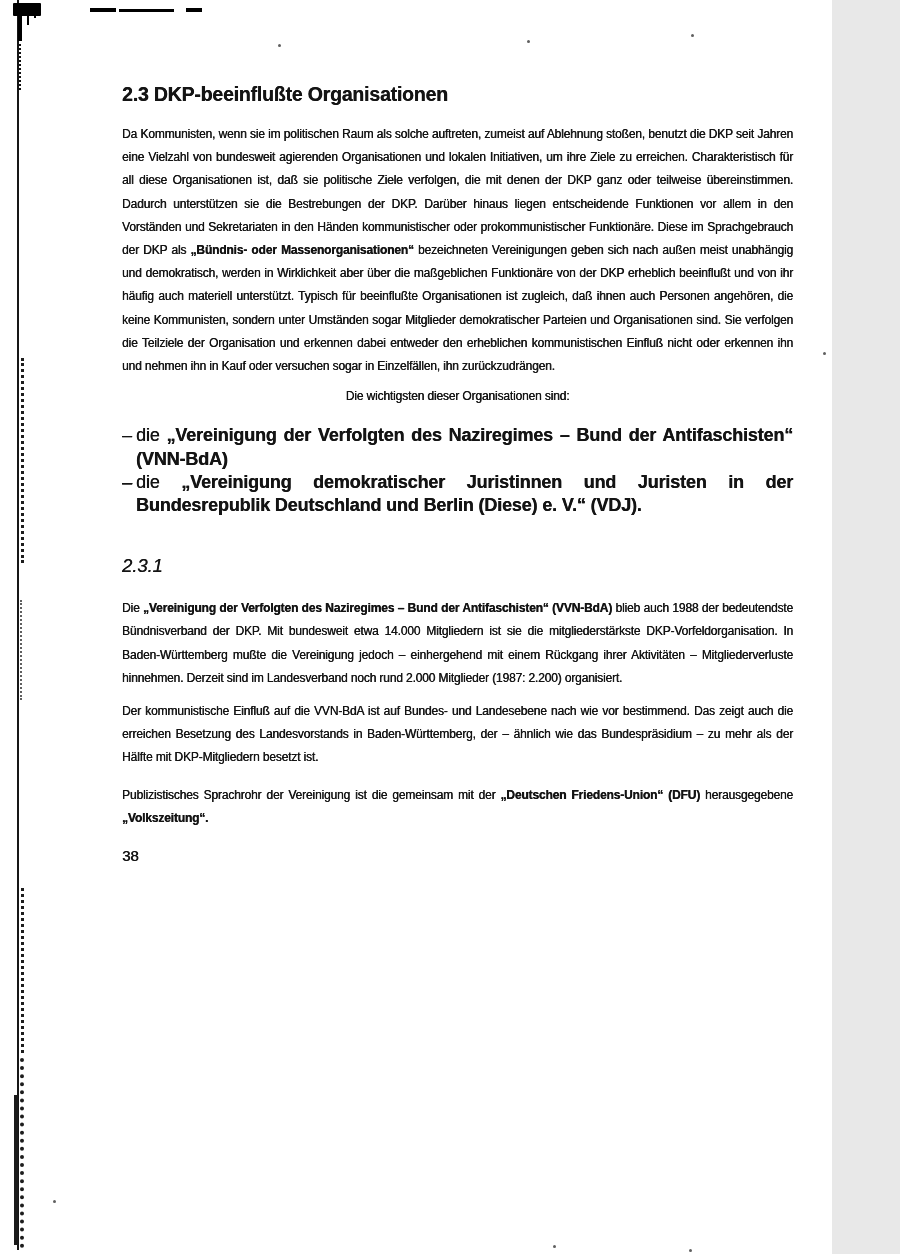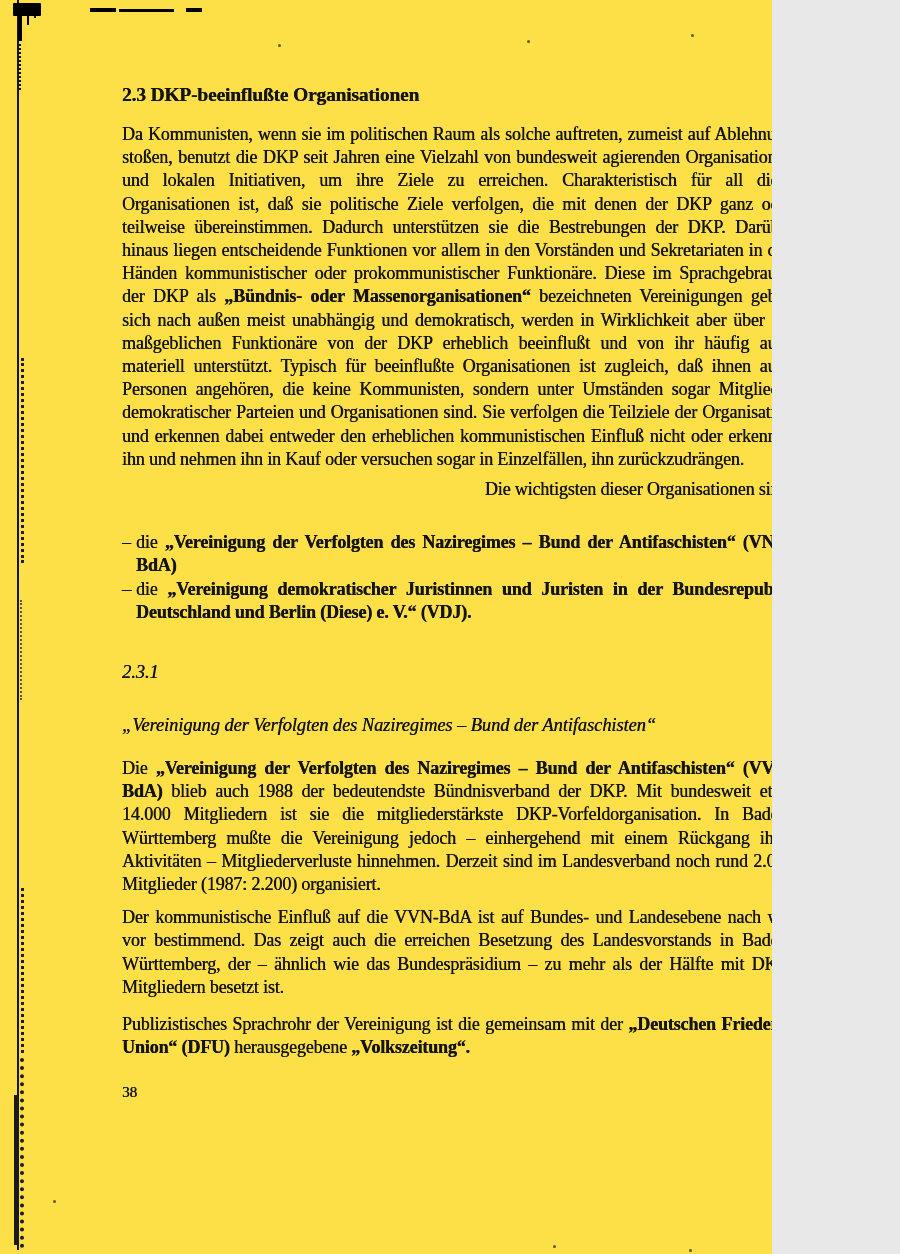--- a/index.html
+++ b/index.html
@@ -1,47 +1,47 @@
 <!DOCTYPE html>
 <html><head>
 <meta charset="utf-8">
 <style>
   html,body{margin:0;padding:0;background:#e8e8e8;}
   .page{
     position:relative;
-    width:772px;height:1254px;
-    background:#fde047;
+    width:832px;height:1254px;
+    background:#ffffff;
     overflow:hidden;
-    font-family:Liberation Serif, serif;
+    font-family:Liberation Sans, sans-serif;
     color:#141414;
   }
   .content{
     position:absolute;
     left:122px;top:83px;
     width:671px;
   }
   .txt{
-    font-size:18px;
+    font-size:12px;
     line-height:23.2px;
     letter-spacing:-0.15px;
     text-align:justify;
     text-shadow:0.35px 0 0 currentColor;
     margin:0;
   }
   .b{font-weight:700;}
   h1.h{
     font-size:19.5px;
     line-height:23px;
     font-weight:700;
     letter-spacing:-0.2px;
     text-shadow:0.3px 0 0 currentColor;
     margin:0 0 17px 0;
   }
   .intro{margin-bottom:7px;}
-  .list-intro{margin-bottom:30px;text-align:right;}
+  .list-intro{margin-bottom:16px;text-align:center;}
   ul.orglist{
     list-style:none;
     margin:0 0 36px 0;padding:0;
   }
   ul.orglist li{
     position:relative;
     padding-left:14px;
     font-size:18px;
     line-height:23.2px;
     letter-spacing:-0.15px;
@@ -52,29 +52,28 @@
     position:absolute;left:0;top:0;
   }
   .subsec{
     display:flex;
     font-style:italic;
     font-size:18.5px;
     line-height:25px;
     letter-spacing:-0.1px;
     text-shadow:0.3px 0 0 currentColor;
     margin:0 0 19px 0;
-    flex-direction:column;
   }
   .subsec-num{width:53px;flex:0 0 53px;}
   .subsec-title{flex:1;}
   .subsec-title .line{display:block;}
   .para{margin:0;}
   .m-vvn{margin-bottom:10px;}
   .m-einfluss{margin-bottom:14px;}
-  .m-publizistik{margin-bottom:24px;}
+  .m-publizistik{margin-bottom:17px;}
   .pagenum{
     font-size:15px;
     letter-spacing:0;
     text-shadow:0.45px 0 0 currentColor;
   }
   
   .art{position:absolute;pointer-events:none;}
   .edge-line{left:17px;top:0;width:2px;height:1250px;background:#161616;}
   .corner-blob{left:13px;top:3px;width:28px;height:13px;background:#000;border-radius:1px;}
   .drip1{left:18px;top:14px;width:4px;height:27px;background:#000;}
@@ -159,21 +158,20 @@
       </li>
       <li>
         <span class="dash">–</span>
         <span><span>die </span><span class="b">„Vereinigung demokratischer Juristinnen und Juristen in der Bundesrepublik Deutschland und Berlin (Diese) e. V.“ (VDJ).</span></span>
       </li>
     </ul>
 
     <div class="subsec">
       <span class="subsec-num">2.3.1</span>
       <span class="subsec-title">
-        <span class="line">„Vereinigung der Verfolgten des Naziregimes – Bund der Antifaschisten“</span>
       </span>
     </div>
 
     <p class="txt para m-vvn"><span>Die </span><span class="b">„Vereinigung der Verfolgten des Naziregimes – Bund der Antifaschisten“ (VVN-BdA)</span><span> blieb auch 1988 der bedeutendste Bündnisverband der DKP. Mit bundesweit etwa 14.000 Mitgliedern ist sie die mitgliederstärkste DKP-Vorfeldorganisation. In Baden-Württemberg mußte die Vereinigung jedoch – einhergehend mit einem Rückgang ihrer Aktivitäten – Mitgliederverluste hinnehmen. Derzeit sind im Landesverband noch rund 2.000 Mitglieder (1987: 2.200) organisiert.</span></p>
 
     <p class="txt para m-einfluss"><span>Der kommunistische Einfluß auf die VVN-BdA ist auf Bundes- und Landesebene nach wie vor bestimmend. Das zeigt auch die erreichen Besetzung des Landesvorstands in Baden-Württemberg, der – ähnlich wie das Bundespräsidium – zu mehr als der Hälfte mit DKP-Mitgliedern besetzt ist.</span></p>
 
     <p class="txt para m-publizistik"><span>Publizistisches Sprachrohr der Vereinigung ist die gemeinsam mit der </span><span class="b">„Deutschen Friedens-Union“ (DFU)</span><span> herausgegebene </span><span class="b">„Volkszeitung“.</span></p>
 
     <div class="pagenum">38</div>

